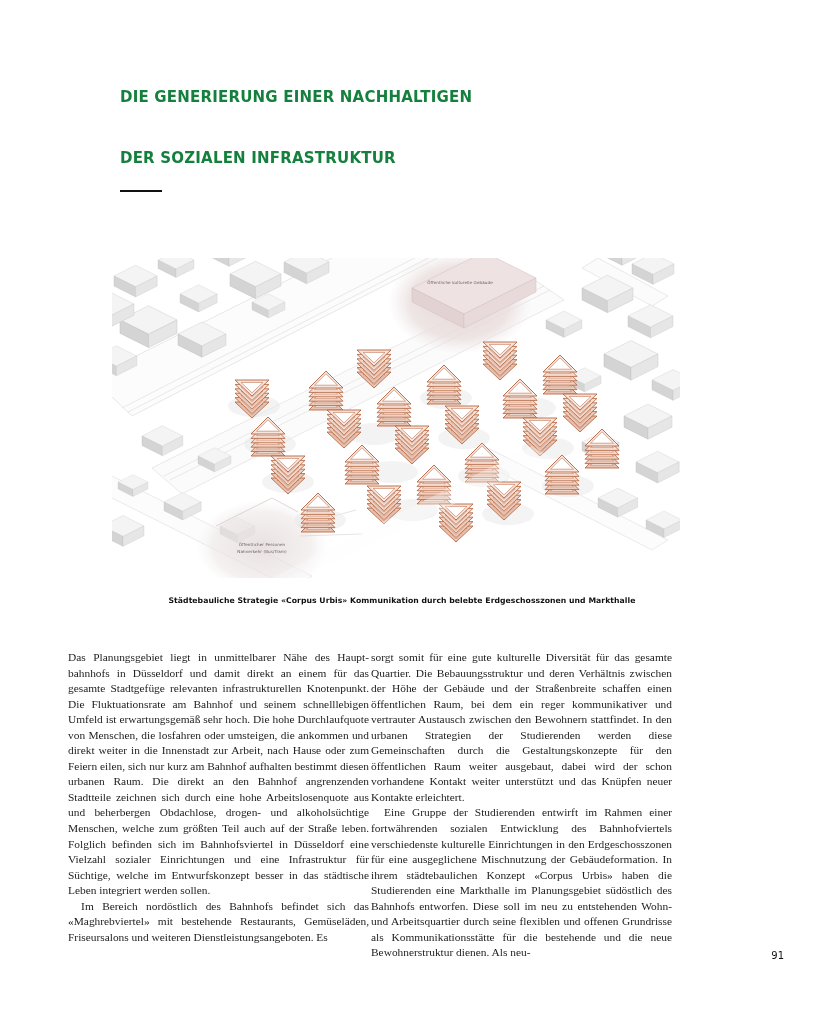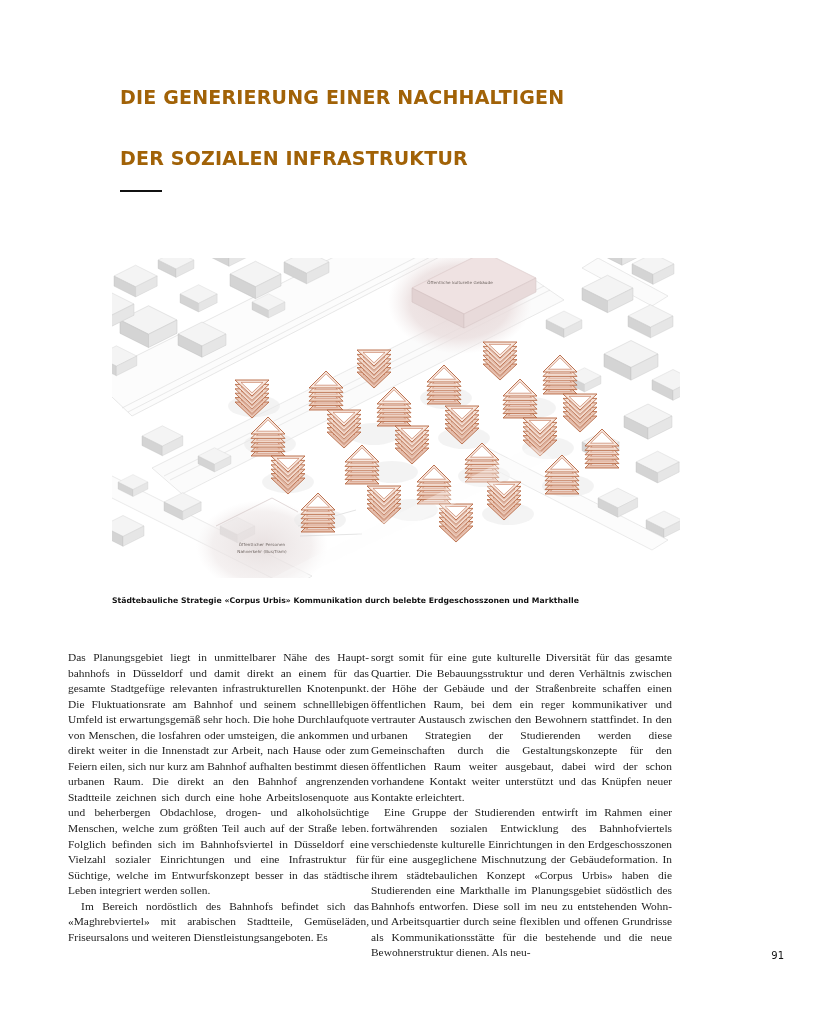--- a/index.html
+++ b/index.html
@@ -25,24 +25,24 @@
   
   .title-block {
     position: absolute;
     left: 120px;
     top: 82px;
     width: 600px;
   }
   .page-title {
     font-family: "DejaVu Sans", "Liberation Sans", sans-serif;
     font-weight: 700;
-    font-size: 19px;
+    font-size: 15px;
     line-height: 30.5px;
     letter-spacing: 0.2px;
-    color: #a16207;
+    color: #15803d;
     margin: 0;
     text-transform: uppercase;
   }
   .title-rule {
     margin-top: 16px;
     width: 42px;
     height: 2px;
     background: #111111;
   }
 
@@ -70,20 +70,21 @@
     position: absolute;
     left: 112px;
     top: 595px;
     width: 580px;
     font-family: "DejaVu Sans", "Liberation Sans", sans-serif;
     font-weight: 700;
     font-size: 7.7px;
     line-height: 11px;
     color: #111111;
     letter-spacing: 0.05px;
+    text-align: center;
   }
 
   
   .columns {
     position: absolute;
     left: 68px;
     top: 650px;
     width: 616px;
     height: 322px;
     display: flex;
@@ -454,21 +455,21 @@
         <path d="M 160 320 L 420 188 L 440 200 L 186 320 Z" fill="#fdfdfd" opacity="0.35"></path>
       </g>
     </svg>
   </div>
 
   <div class="caption">Städtebauliche Strategie «Corpus Urbis» Kommunikation durch belebte Erdgeschosszonen und Markthalle</div>
 
   <div class="columns">
     <div class="column">
       <p>Das Planungsgebiet liegt in unmittelbarer Nähe des Haupt­bahnhofs in Düsseldorf und damit direkt an einem für das gesamte Stadtgefüge relevanten infrastrukturellen Knoten­punkt. Die Fluktuationsrate am Bahnhof und seinem schnell­lebigen Umfeld ist erwartungsgemäß sehr hoch. Die hohe Durchlaufquote von Menschen, die losfahren oder umsteigen, die ankommen und direkt weiter in die Innenstadt zur Arbeit, nach Hause oder zum Feiern eilen, sich nur kurz am Bahnhof aufhalten bestimmt diesen urbanen Raum. Die direkt an den Bahnhof angrenzenden Stadtteile zeichnen sich durch eine hohe Arbeitslosenquote aus und beherbergen Obdachlose, drogen- und alkoholsüchtige Menschen, welche zum größten Teil auch auf der Straße leben. Folglich befinden sich im Bahnhofsviertel in Düsseldorf eine Vielzahl sozialer Einrich­tungen und eine Infrastruktur für Süchtige, welche im Ent­wurfskonzept besser in das städtische Leben integriert wer­den sollen.</p>
-      <p>Im Bereich nordöstlich des Bahnhofs befindet sich das «Maghrebviertel» mit arabischen Stadtteile, Gemüseläden, Friseursalons und weiteren Dienstleistungsangeboten. Es</p>
+      <p>Im Bereich nordöstlich des Bahnhofs befindet sich das «Maghrebviertel» mit bestehende Restaurants, Gemüseläden, Friseursalons und weiteren Dienstleistungsangeboten. Es</p>
     </div>
     <div class="column">
       <p>sorgt somit für eine gute kulturelle Diversität für das gesamte Quartier. Die Bebauungsstruktur und deren Verhältnis zwi­schen der Höhe der Gebäude und der Straßenbreite schaffen einen öffentlichen Raum, bei dem ein reger kommunikativer und vertrauter Austausch zwischen den Bewohnern stattfin­det. In den urbanen Strategien der Studierenden werden die­se Gemeinschaften durch die Gestaltungskonzepte für den öffentlichen Raum weiter ausgebaut, dabei wird der schon vorhandene Kontakt weiter unterstützt und das Knüpfen neuer Kontakte erleichtert.</p>
       <p>Eine Gruppe der Studierenden entwirft im Rahmen einer fortwährenden sozialen Entwicklung des Bahnhofviertels verschiedenste kulturelle Einrichtungen in den Erdgeschoss­zonen für eine ausgeglichene Mischnutzung der Gebäudefor­mation. In ihrem städtebaulichen Konzept «Corpus Urbis» haben die Studierenden eine Markthalle im Planungsgebiet südöstlich des Bahnhofs entworfen. Diese soll im neu zu ent­stehenden Wohn- und Arbeitsquartier durch seine flexiblen und offenen Grundrisse als Kommunikationsstätte für die bestehende und die neue Bewohnerstruktur dienen. Als neu-</p>
     </div>
   </div>
 
   <div class="folio">91</div>
 
 </div>

